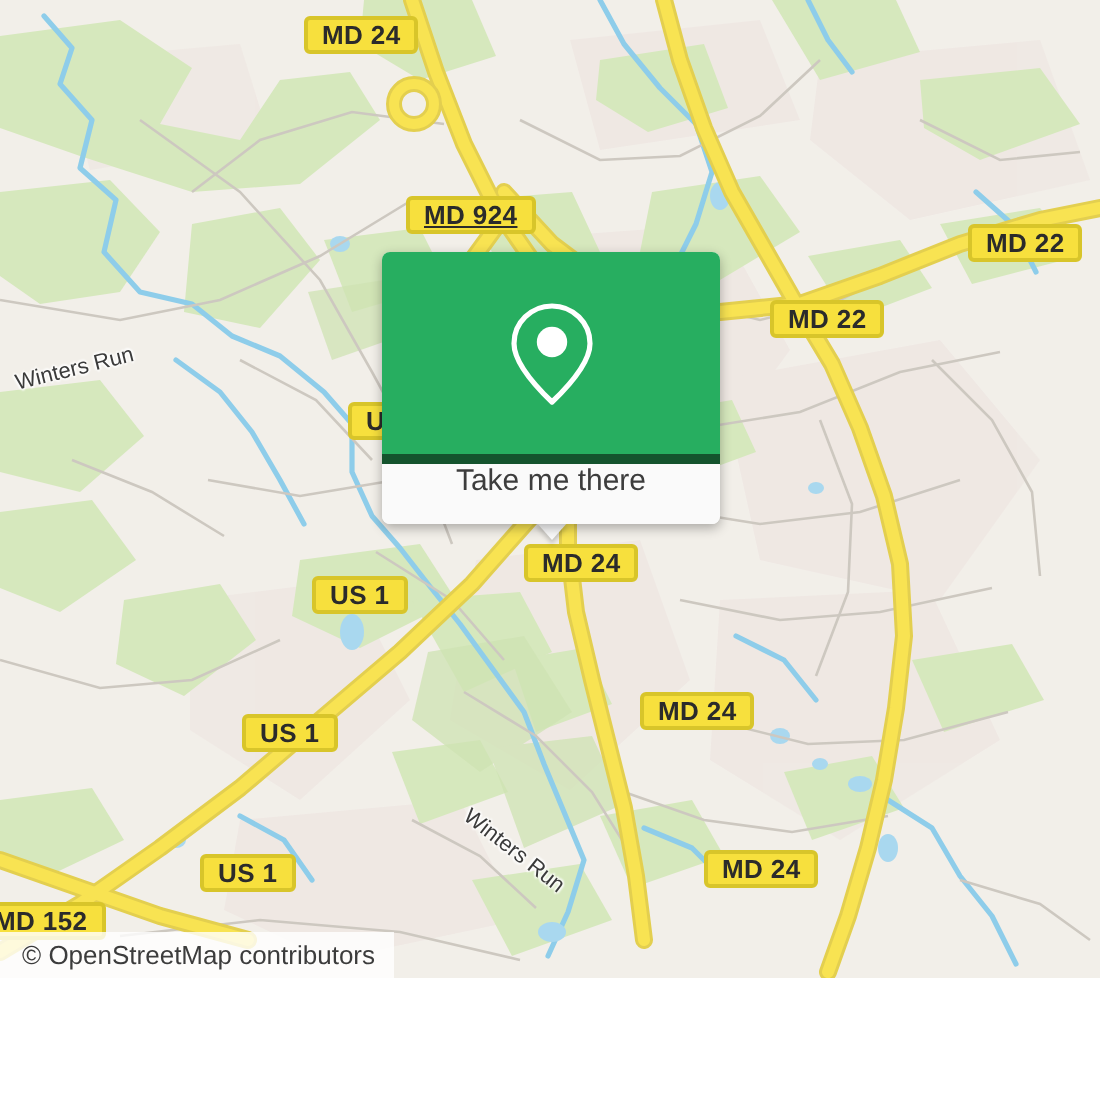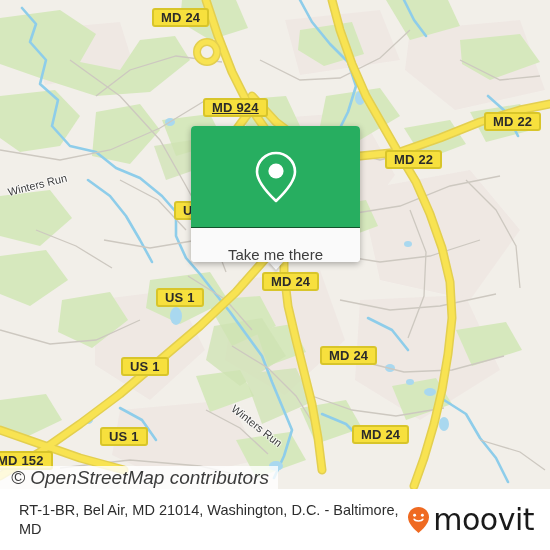--- a/index.html
+++ b/index.html
@@ -24,33 +24,33 @@
   .river-label{position:absolute;color:#3b3b3b;font-size:11px;white-space:nowrap;
                font-family:"Liberation Sans","DejaVu Sans",sans-serif;
                text-shadow:1px 0 1px #fff,-1px 0 1px #fff,0 1px 1px #fff,0 -1px 1px #fff;}
 
   
   #card{position:absolute;left:191px;top:126px;width:169px;height:136px;
         border-radius:4px;overflow:hidden;background:#fff;
         box-shadow:0 2px 6px rgba(0,0,0,.30);}
   #card-head{height:101px;background:#27ae60;display:flex;align-items:center;
              justify-content:center;}
-  #card-foot{height:35px;background:#fafafa;display:flex;align-items:flex-end;
-             justify-content:center;border-top:1px solid #14532d;}
+  #card-foot{height:35px;background:#fafafa;display:flex;align-items:flex-start;
+             justify-content:center;border-top:5px solid #14532d;}
   #card-foot span{color:#3d3d3d;font-size:15px;}
   #card-tail{position:absolute;left:268px;top:261px;width:0;height:0;
              border-left:8px solid transparent;border-right:8px solid transparent;
              border-top:9px solid #fafafa;
              filter:drop-shadow(0 2px 1px rgba(0,0,0,.18));}
 
   
   #attrib{position:absolute;left:0;top:466px;height:23px;
           background:rgba(255,255,255,.80);display:flex;align-items:center;
           padding:0 9px 0 11px;}
-  #attrib span{color:#3c3c3c;font-size:19px;white-space:nowrap;font-style:italic;}
+  #attrib span{color:#3c3c3c;font-size:13px;white-space:nowrap;}
 
   
   #footer{position:absolute;left:0;top:489px;width:550px;height:61px;background:#fff;
           display:flex;align-items:center;}
   #footer-title{flex:1;padding-left:19px;padding-right:8px;color:#2e2e2e;
                 font-size:14.5px;line-height:19px;}
   #logo{display:flex;align-items:center;padding-right:16px;}
   #logo-mark{width:23px;height:28px;margin-right:3px;}
   #logo-text{color:#1a1a1a;font-size:30px;line-height:30px;letter-spacing:-.5px;
              font-family:"DejaVu Sans","Liberation Sans",sans-serif;}
@@ -221,26 +221,14 @@
       <svg width="44" height="54" viewBox="0 0 44 54">
         <path d="M22 3 C11.5 3 3 11.4 3 21.7 C3 29.5 10 39.5 22 51 C34 39.5 41 29.5 41 21.7 C41 11.4 32.5 3 22 3 Z" fill="none" stroke="#ffffff" stroke-width="2.6" stroke-linejoin="round"></path>
         <circle cx="22" cy="21" r="7.6" fill="#ffffff"></circle>
       </svg>
     </div>
     <div id="card-foot">
       <span>Take me there</span>
     </div>
   </div>
 
-  <div id="footer">
-    <div id="footer-title">RT-1-BR, Bel Air, MD 21014, Washington, D.C. - Baltimore, MD</div>
-    <div id="logo">
-      <svg id="logo-mark" viewBox="0 0 23 28">
-        <path d="M11.5 1 C5.7 1 1 5.6 1 11.3 C1 17.6 7.6 23.6 11.5 27 C15.4 23.6 22 17.6 22 11.3 C22 5.6 17.3 1 11.5 1 Z" fill="#ef6a21"></path>
-        <circle cx="7.6" cy="9.2" r="1.45" fill="#ffffff"></circle>
-        <circle cx="15.4" cy="9.2" r="1.45" fill="#ffffff"></circle>
-        <path d="M7.1 13.2 C8.3 15.6 14.7 15.6 15.9 13.2" fill="none" stroke="#ffffff" stroke-width="1.5" stroke-linecap="round"></path>
-      </svg>
-      <span id="logo-text">moovit</span>
-    </div>
-  </div>
 
 </div>
 
 </body></html>

